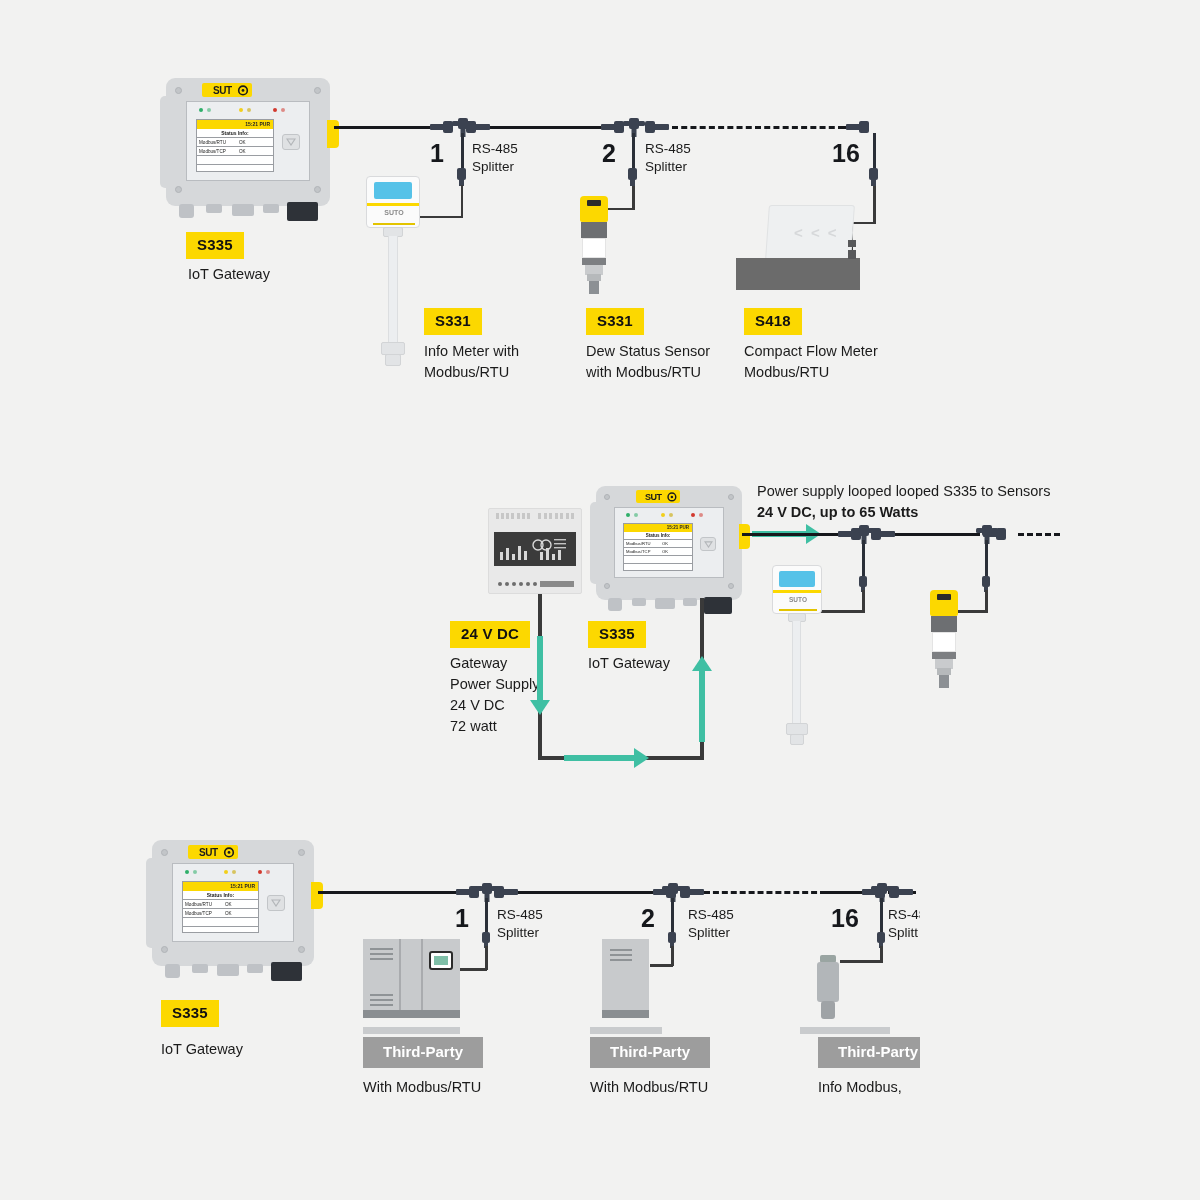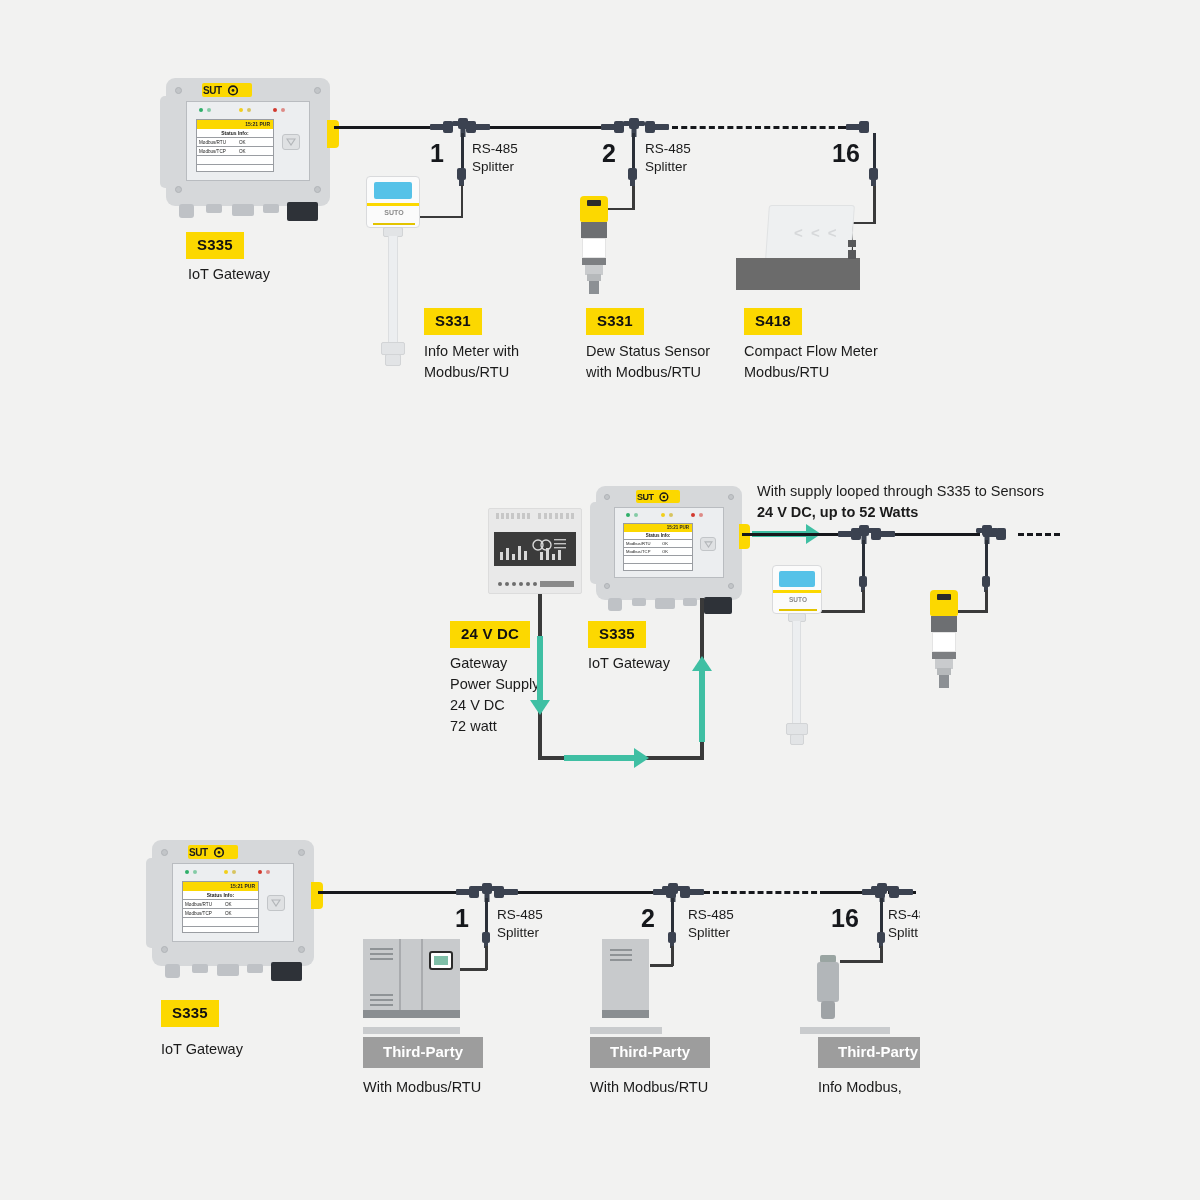--- a/index.html
+++ b/index.html
@@ -110,21 +110,21 @@
   .gw-body:before {
     content: ""; position: absolute;
     left: -6px; top: 14%; width: 9px; height: 72%;
     background: #d6d8da;
     border-radius: 5px 0 0 5px;
   }
   .gw-logo {
     position: absolute;
     background: #fcd800;
     border-radius: 2px;
-    display: flex; align-items: center; justify-content: flex-start;
+    display: flex; align-items: center; justify-content: flex-end;
   }
   .gw-screen {
     position: absolute;
     background: #eceef0;
     border: 1px solid #b9bcc0;
   }
   .gw-leds { position: absolute; display: flex; }
   .led { width: 4px; height: 4px; border-radius: 50%; }
   .gw-disp {
     position: absolute;
@@ -414,22 +414,22 @@
     <div class="abs" style="left:112px; top:35px; width:8px; height:7px; background:#58595b;"></div>
     <div class="abs" style="left:112px; top:45px; width:8px; height:9px; background:#58595b;"></div>
   </div>
   <div class="abs yellow-badge" style="left:744px; top:308px;">S418</div>
   <div class="abs caption" style="left:744px; top:341px; overflow:hidden; width:156px;">
     <div>Compact Flow Meter</div>
     <div>Modbus/RTU</div>
   </div>
 
   <div class="abs note" style="left:757px; top:481px;">
-    <div>With supply looped through S335 to Sensors</div>
-    <div class="l2">24 V DC, up to 52 Watts</div>
+    <div>Power supply looped looped S335 to Sensors</div>
+    <div class="l2">24 V DC, up to 65 Watts</div>
   </div>
 
   <div class="abs" style="left:488px; top:508px; width:94px; height:86px;">
     <div class="psu-body" style="inset:0;"></div>
     <div class="psu-term" style="left:8px; top:5px; width:34px;">
       <i></i>
         <i></i>
         <i></i>
         <i></i>
         <i></i>

